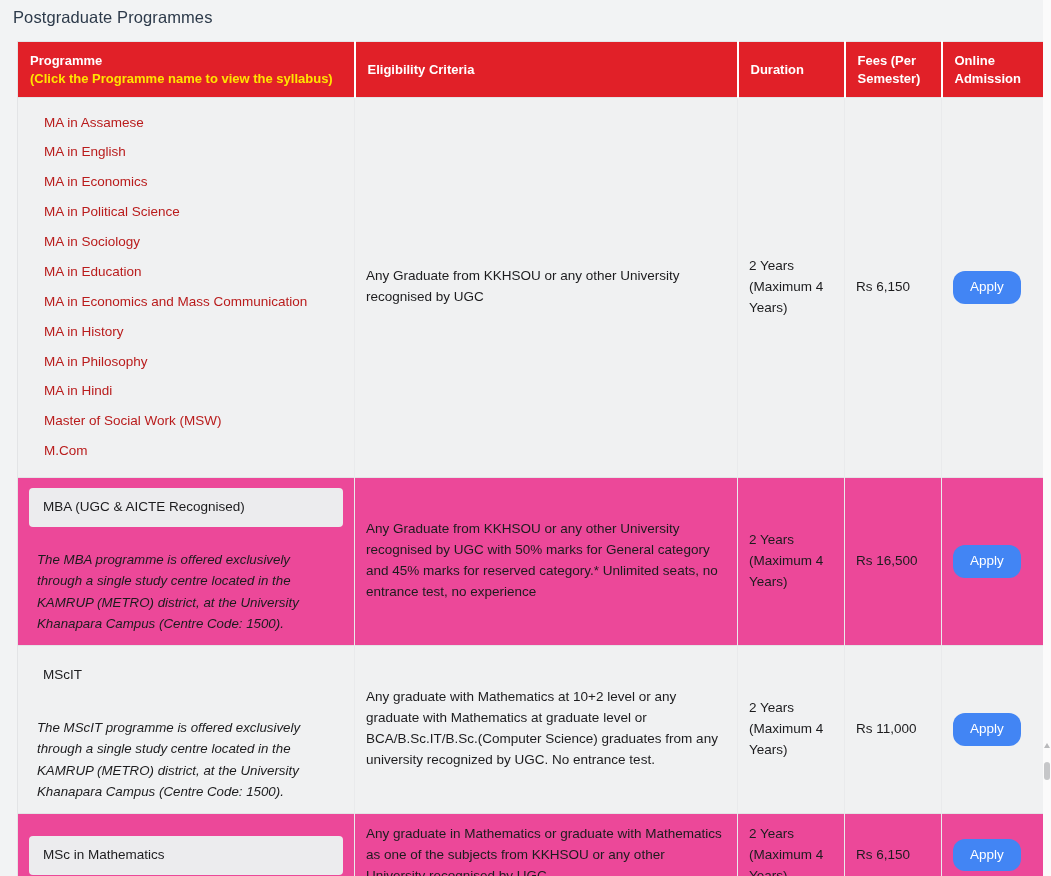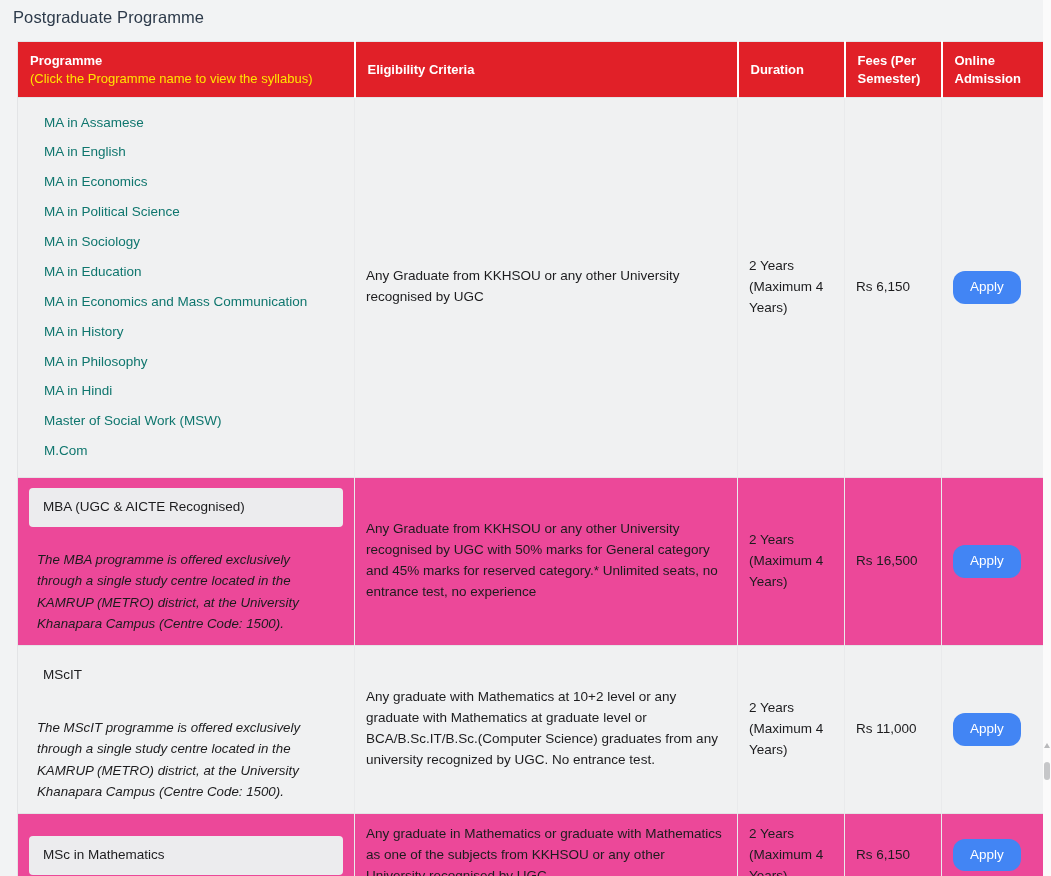--- a/index.html
+++ b/index.html
@@ -44,40 +44,40 @@
     text-align: left;
     vertical-align: middle;
     padding: 10px 12px;
     border-right: 2px solid #ffffff;
     line-height: 1.35;
   }
   table.prog th:last-child { border-right: none; }
   th .sub-yellow {
     display: block;
     color: #ffe400;
-    font-weight: normal;
+    font-weight: bold;
     font-size: 13px;
   }
   table.prog td {
     vertical-align: middle;
     font-size: 13.5px;
     color: #1c1c1e;
     border-top: 1px solid #e3e4e6;
     border-right: 1px solid #e9eaec;
     padding: 10px 11px;
     line-height: 1.55;
   }
   table.prog td:last-child { border-right: none; }
   tr.row-a td { background: #f0f1f2; }
   tr.row-b td { background: #ec4899; }
 
   .prog-list { margin: 0; padding: 0; list-style: none; }
   .prog-list li {
     font-size: 13.5px;
-    color: #0f766e;
+    color: #b91c1c;
     padding: 6.5px 4px 6.5px 15px;
     line-height: 1.25;
     cursor: pointer;
   }
   .prog-title-pill {
     display: block;
     background: #ececee;
     border-radius: 4px;
     padding: 9px 14px;
     font-size: 13.5px;
@@ -133,21 +133,21 @@
     border-left: 3px solid transparent;
     border-right: 3px solid transparent;
     border-bottom: 5px solid #b9babc;
   }
 </style>
 </head>
 <body>
 
 <div id="page">
 
-  <div class="page-title">Postgraduate Programme</div>
+  <div class="page-title">Postgraduate Programmes</div>
 
   <div class="table-wrap">
     <table class="prog">
       <colgroup>
         <col style="width:337px">
         <col style="width:383px">
         <col style="width:107px">
         <col style="width:97px">
         <col style="width:102px">
       </colgroup>

